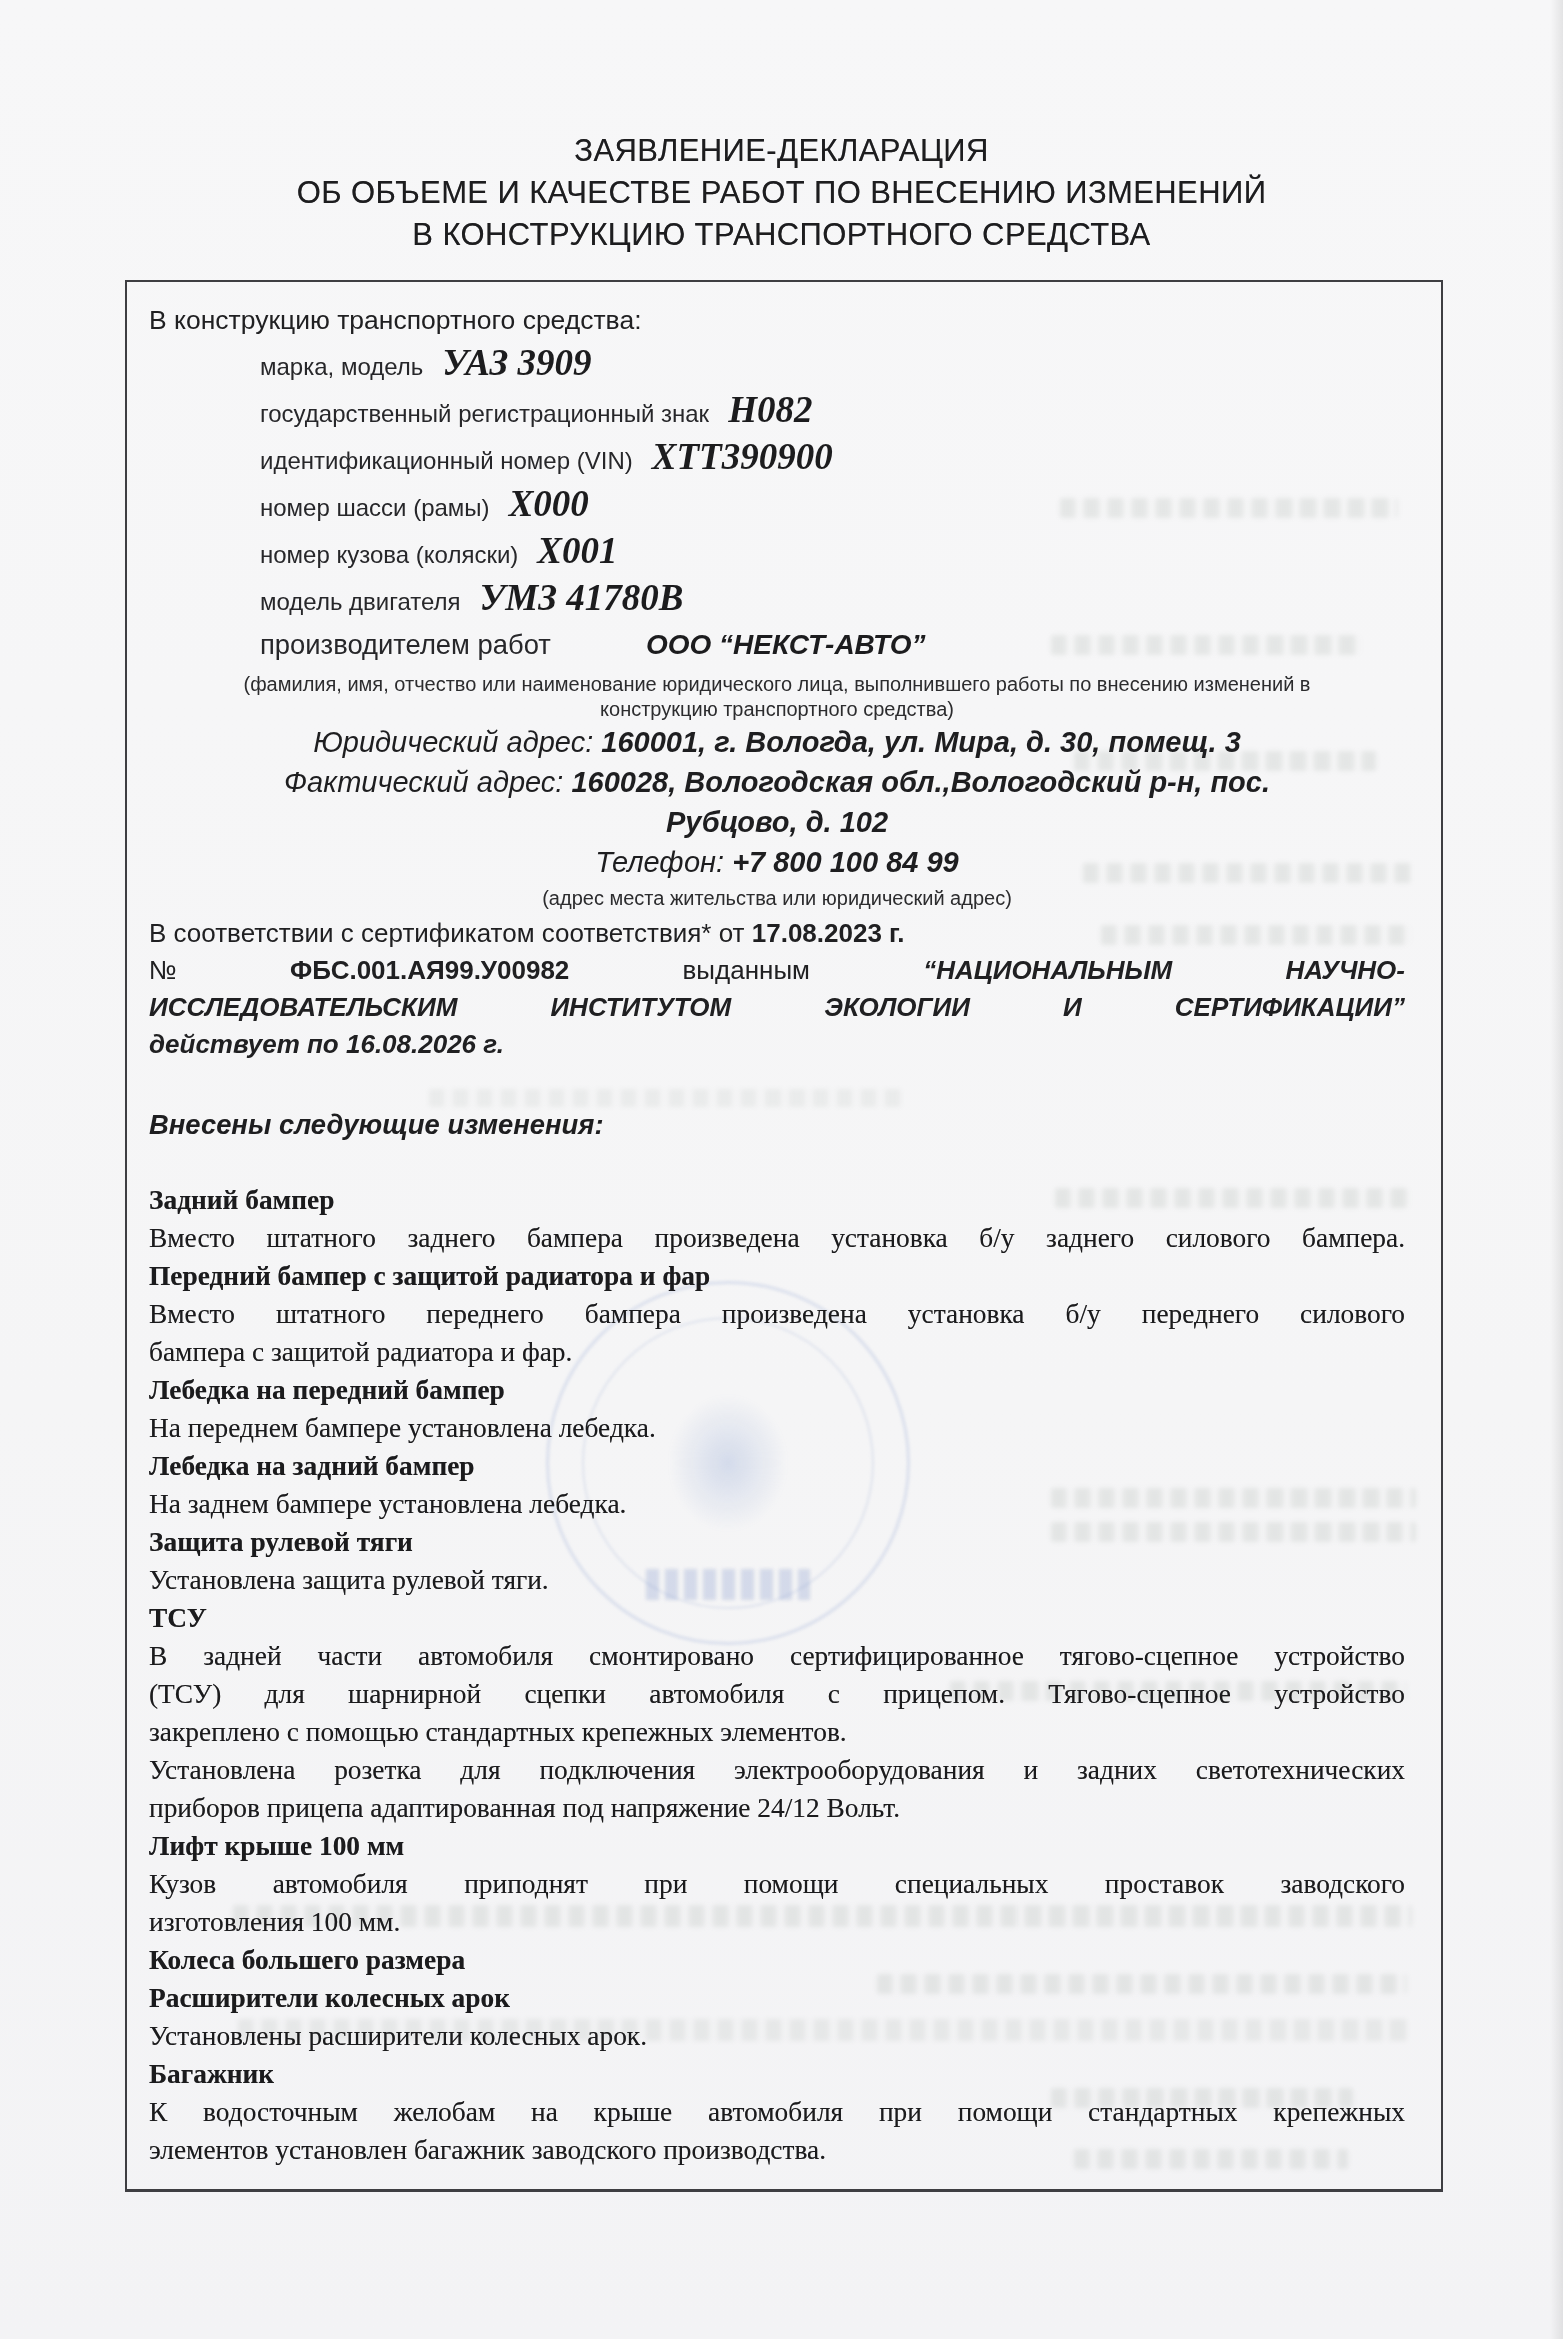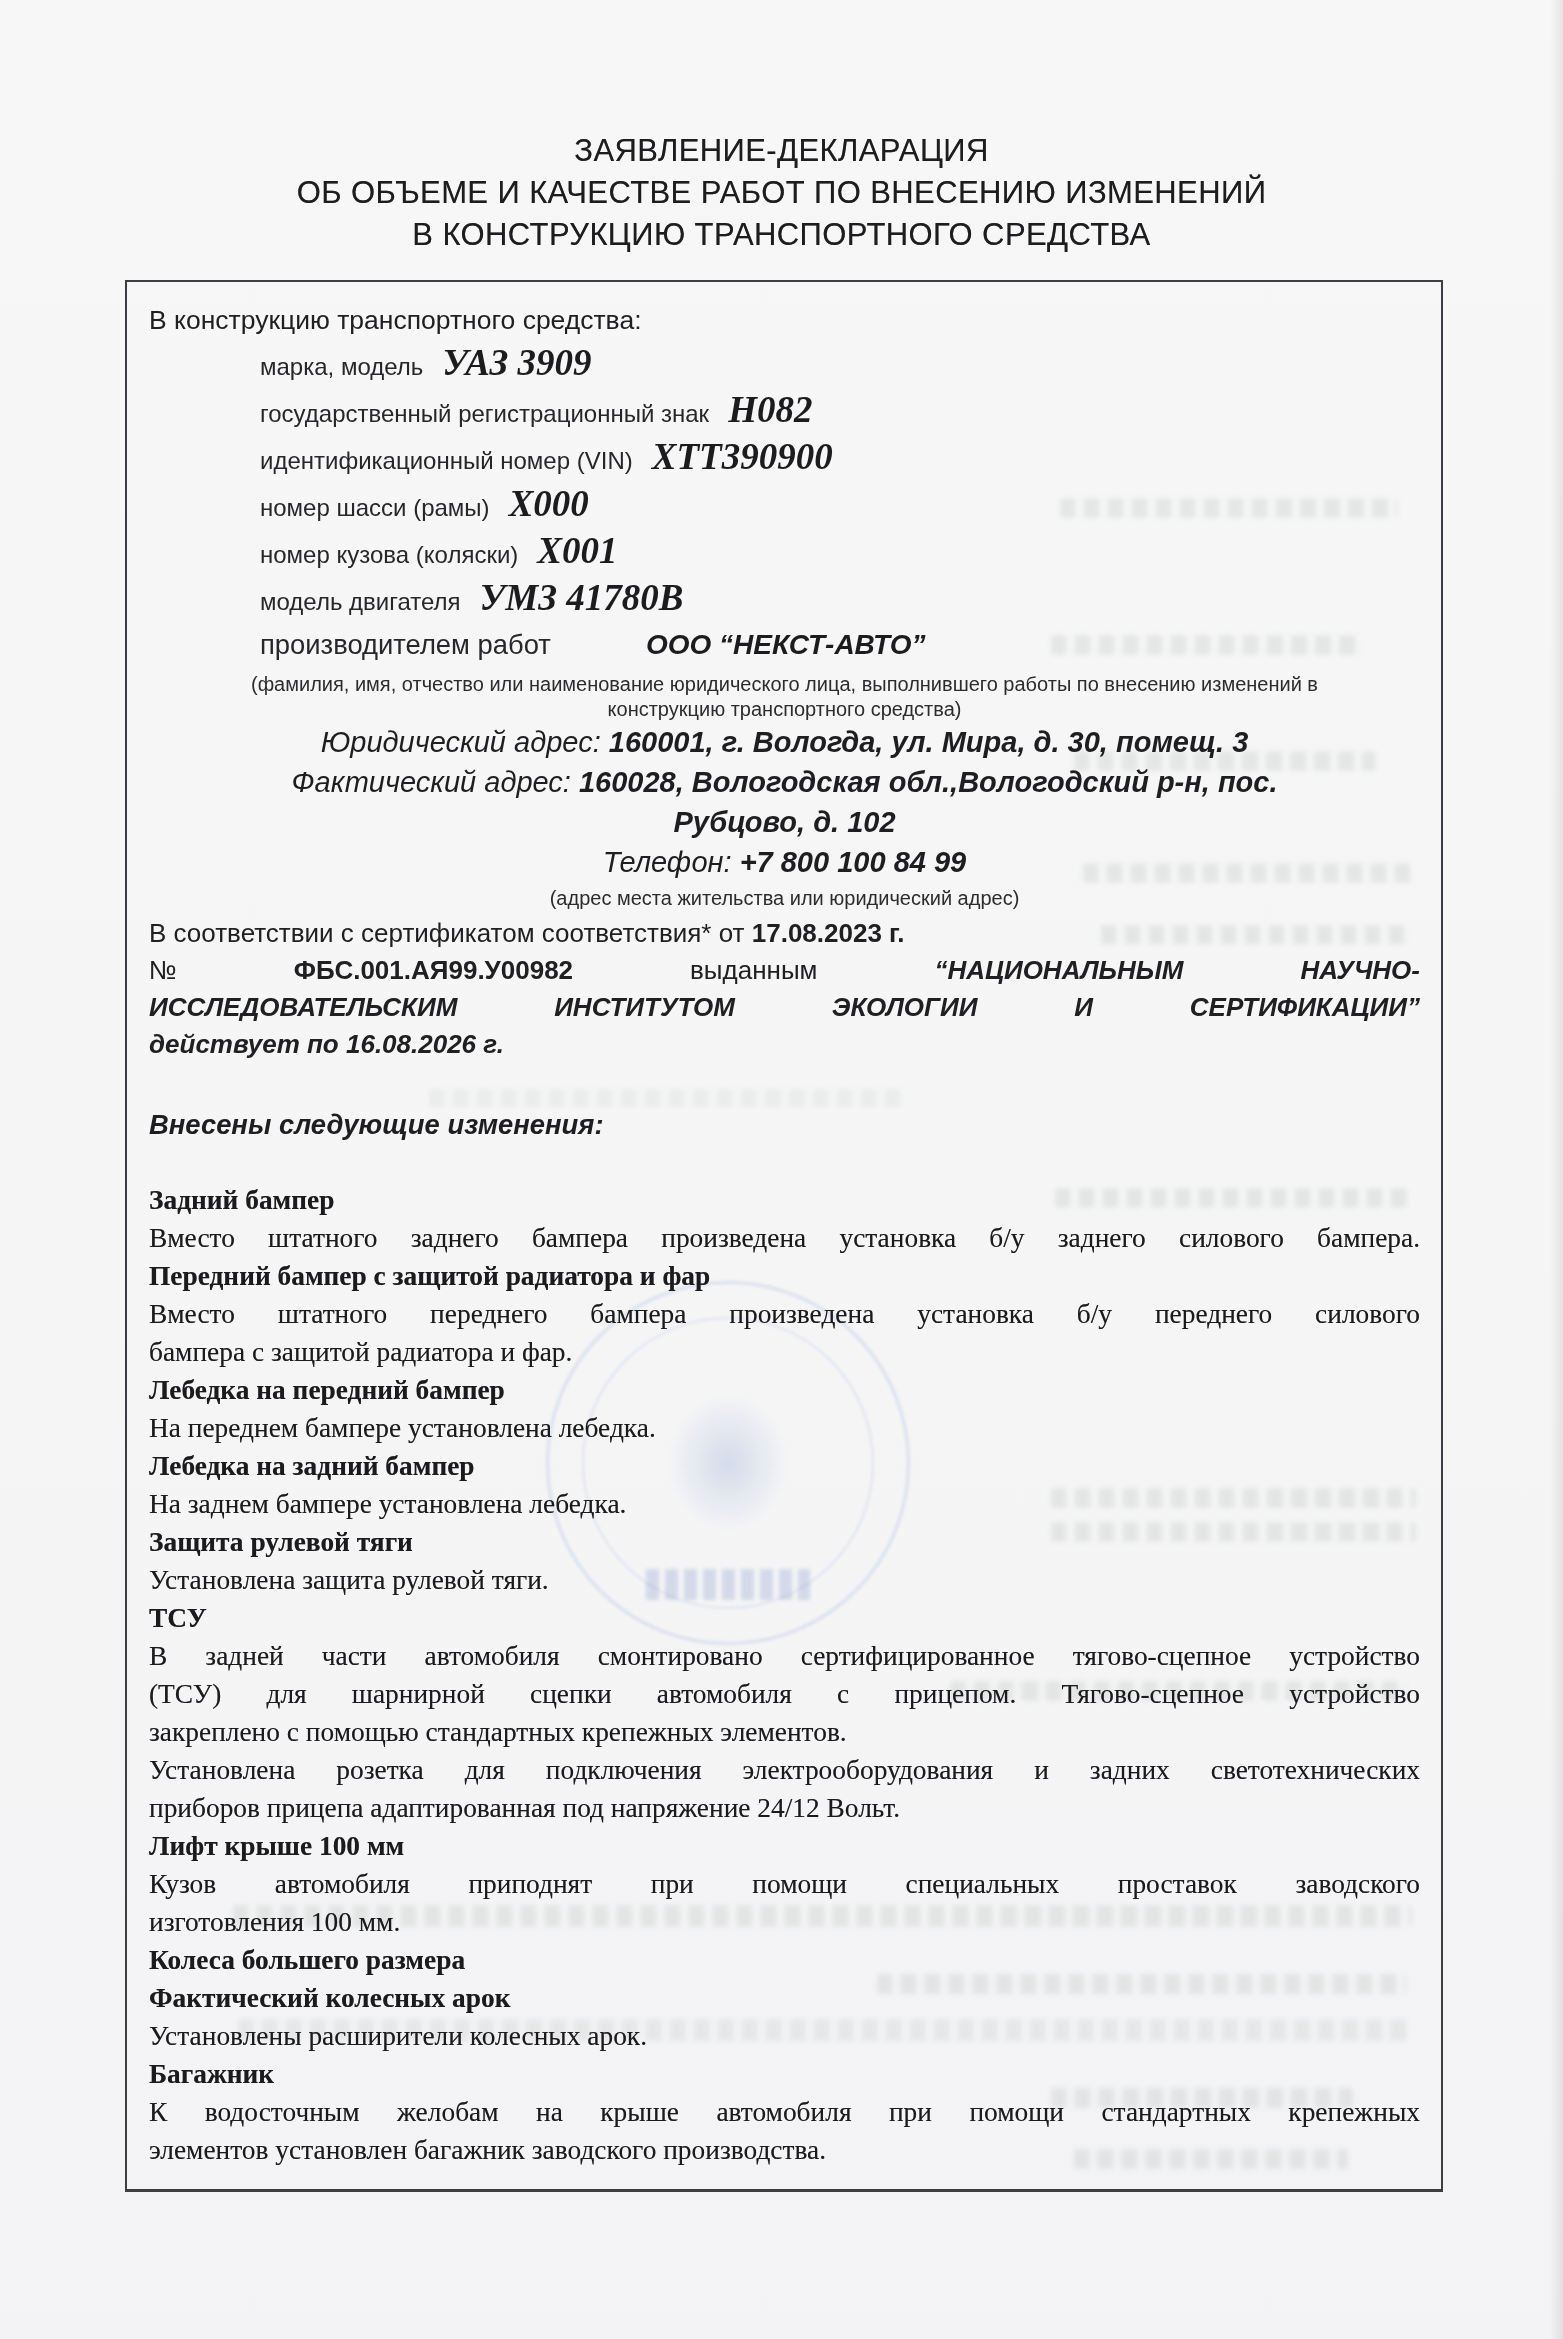--- a/index.html
+++ b/index.html
@@ -23,21 +23,21 @@
     text-align:center;font-size:31px;line-height:42px;
     color:#1d1d1f;letter-spacing:0.4px;
     text-shadow:0 0 0.5px rgba(0,0,0,.5);
   }
 
   
   .frame{
     position:absolute;left:125px;top:280px;width:1318px;height:1912px;
     border:2.7px solid #3e3e42;border-bottom-width:3.7px;
     box-sizing:border-box;
-    padding:22px 21px 0 22px;
+    padding:22px 36px 0 22px;
   }
   .intro{font-size:26.5px;line-height:33px;color:#202022;}
 
   .fields{margin-top:5.5px;margin-left:111px;}
   .frow{line-height:39px;white-space:nowrap;}
   .flabel{font-size:24px;color:#27272a;}
   .fvalue{
     font-family:"Liberation Serif",serif;
     font-weight:700;font-style:italic;
     font-size:37px;color:#1c1c1e;margin-left:15px;
@@ -258,21 +258,21 @@
         <div class="shead">Лифт крыше 100 мм</div>
         <div class="sline jl">Кузов автомобиля приподнят при помощи специальных проставок заводского</div>
         <div class="sline">изготовления 100 мм.</div>
       </div>
 
       <div class="sec">
         <div class="shead">Колеса большего размера</div>
       </div>
 
       <div class="sec">
-        <div class="shead">Фактический колесных арок</div>
+        <div class="shead">Расширители колесных арок</div>
         <div class="sline">Установлены расширители колесных арок.</div>
       </div>
 
       <div class="sec">
         <div class="shead">Багажник</div>
         <div class="sline jl">К водосточным желобам на крыше автомобиля при помощи стандартных крепежных</div>
         <div class="sline">элементов установлен багажник заводского производства.</div>
       </div>
 
     </div>

